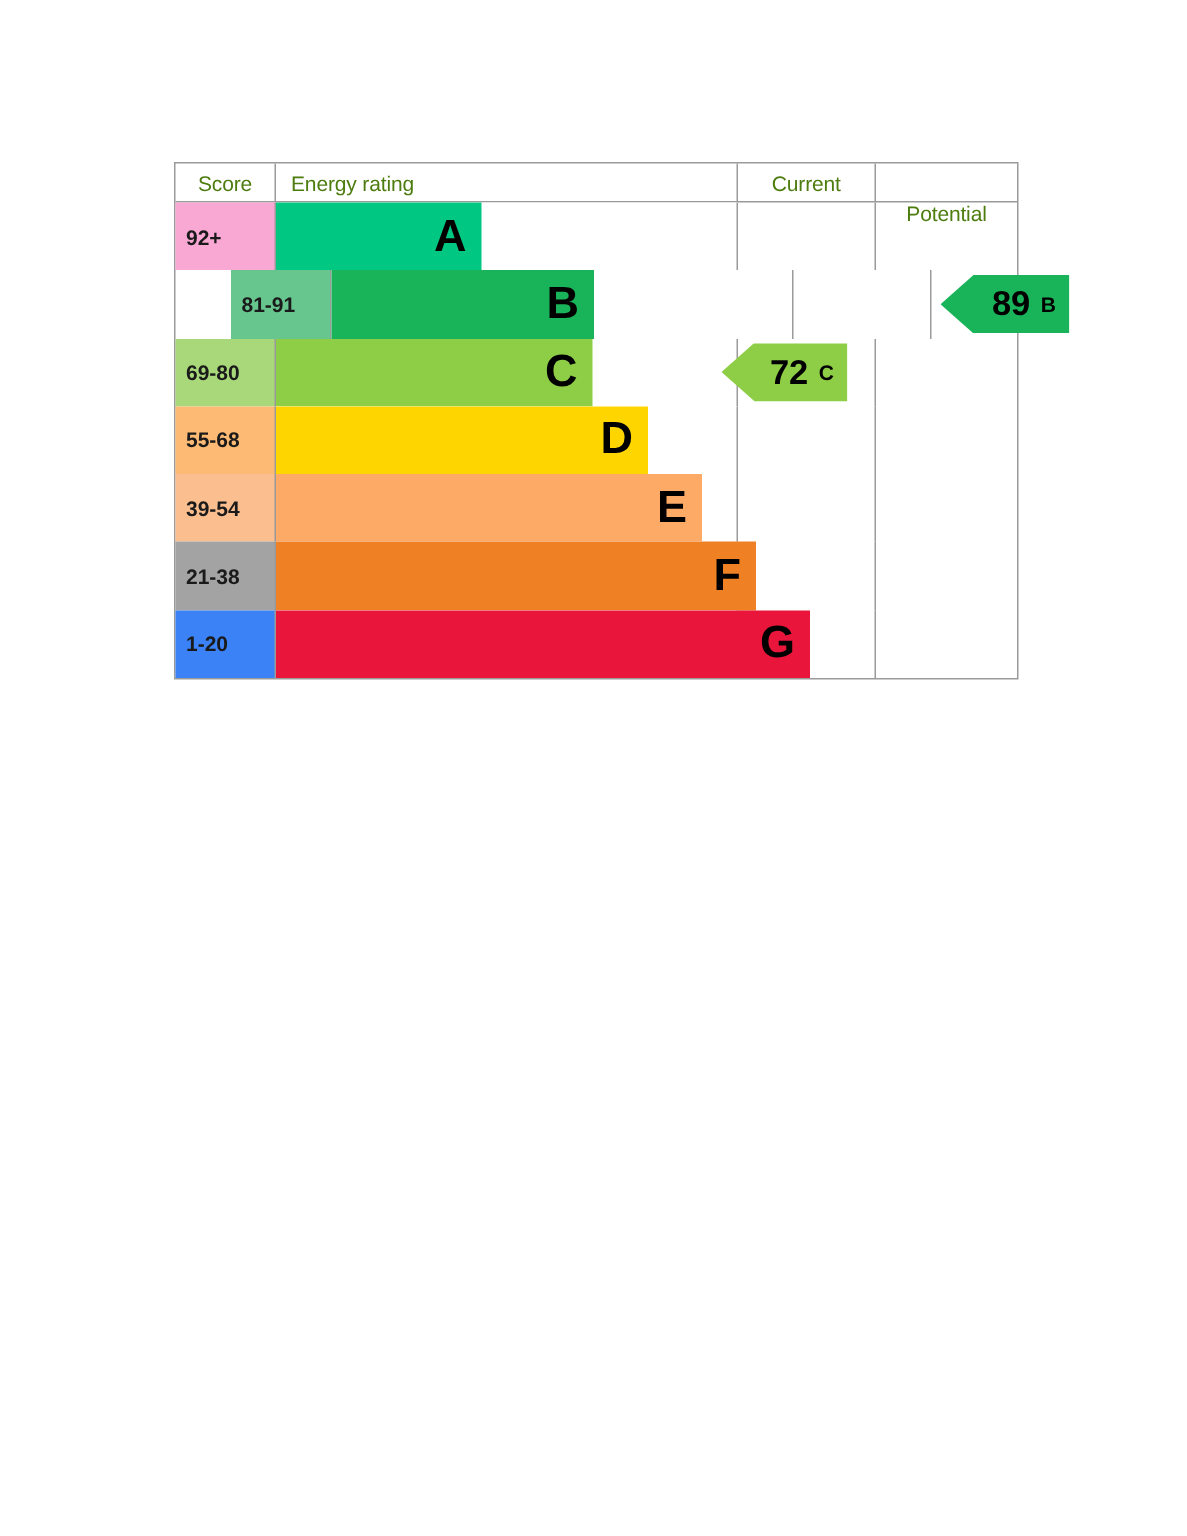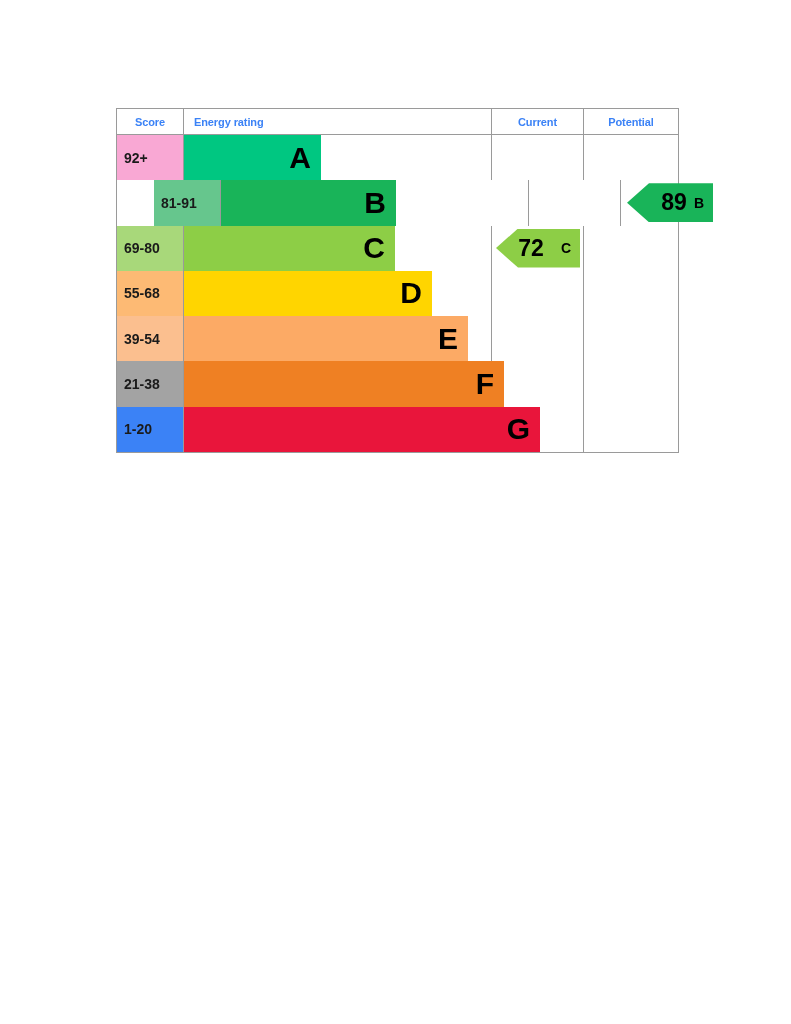--- a/index.html
+++ b/index.html
@@ -29,23 +29,23 @@
 
   
   .epc-header {
     display: flex;
     height: 26px;
     box-sizing: border-box;
     border-bottom: 1px solid #9a9a9a;
   }
   .epc-header .hcell {
     box-sizing: border-box;
-    font-size: 11px;
-    font-weight: bold;
-    color: #3b82f6;
+    font-size: 14px;
+    font-weight: normal;
+    color: #4d7c0f;
     display: flex;
     align-items: center;
     height: 100%;
     letter-spacing: -0.1px;
   }
   .hcell-score {
     width: 67px;
     justify-content: center;
     border-right: 1px solid #9a9a9a;
   }
@@ -55,20 +55,21 @@
     border-right: 1px solid #9a9a9a;
   }
   .hcell-current {
     width: 92px;
     justify-content: center;
     border-right: 1px solid #9a9a9a;
   }
   .hcell-potential {
     width: 94px;
     justify-content: center;
+    margin-top: 20px;
   }
 
   
   .epc-body {
     position: relative;
     height: 317px;
   }
   .epc-row {
     display: flex;
     height: 45.28px;
@@ -137,23 +138,22 @@
     height: 39px;
     display: flex;
     align-items: center;
     justify-content: flex-end;
     padding-right: 9px;
     box-sizing: border-box;
     -webkit-clip-path: polygon(22px 0, 100% 0, 100% 100%, 22px 100%, 0 50%);
     clip-path: polygon(22px 0, 100% 0, 100% 100%, 22px 100%, 0 50%);
   }
   .arrow-current {
-    right: 3px;
+    right: 18px;
     width: 84px;
-    gap: 10px;
   }
   .arrow-potential {
     right: 2px;
     width: 86px;
   }
   .arrow-score {
     font-size: 23px;
     font-weight: bold;
     color: #000000;
     line-height: 1;

